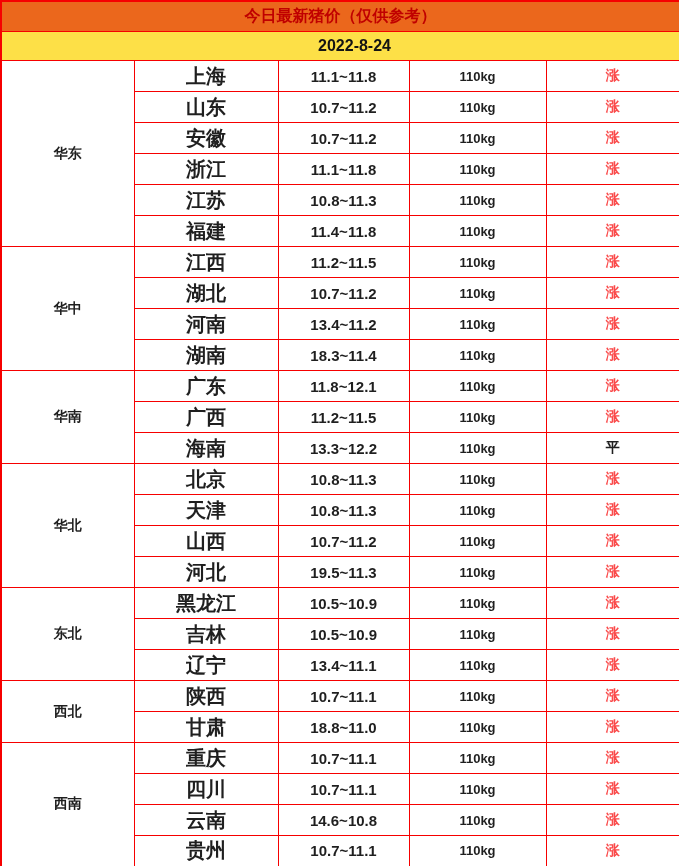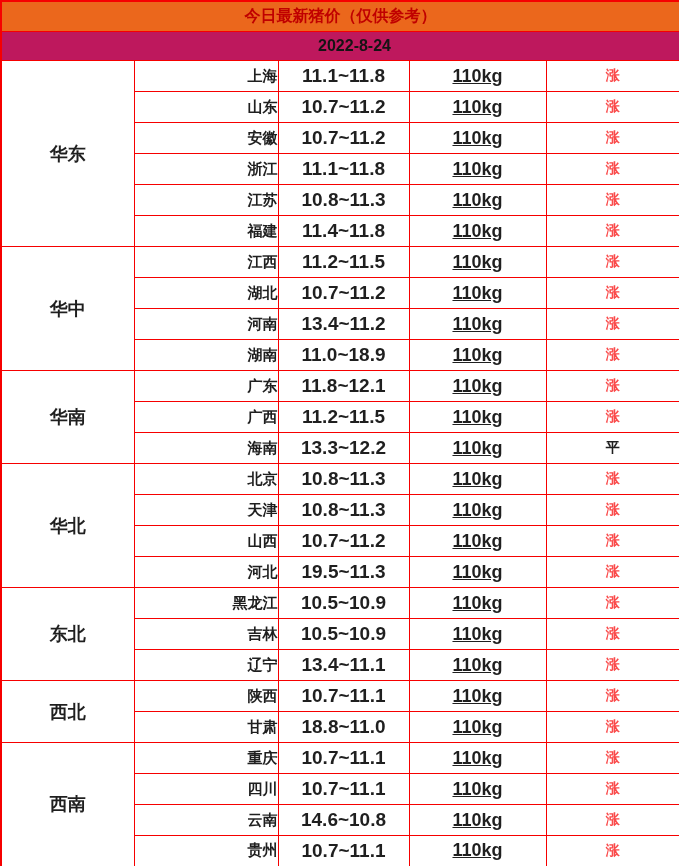--- a/index.html
+++ b/index.html
@@ -22,30 +22,30 @@
   }
   .price-table { border: 2px solid #f60000; }
   tr.title-row td {
     height: 29px;
     background: #eb671c;
     color: #c00000;
     font-size: 16px;
   }
   tr.date-row td {
     height: 28px;
-    background: #be185d;
+    background: #fde047;
     color: #141414;
     font-size: 16px;
     padding-left: 28px;
   }
   tr.data-row { height: 31px; }
-  td.region-cell { font-size: 18px; }
-  td.province-cell { font-size: 15px; text-align: right; }
-  td.price-cell { font-size: 19px; }
-  td.weight-cell { font-size: 18px; text-decoration: underline; }
+  td.region-cell { font-size: 14px; }
+  td.province-cell { font-size: 20px; }
+  td.price-cell { font-size: 15px; }
+  td.weight-cell { font-size: 13px; }
   td.trend-cell { font-size: 14px; color: #fa4a4a; }
   td.trend-cell.flat { color: #1f1f1f; }
 </style>
 </head>
 <body>
 
 <table class="price-table">
   <colgroup>
     <col style="width:133px">
       <col style="width:144px">
@@ -113,21 +113,21 @@
     <td class="trend-cell">涨</td>
   </tr>
   <tr class="data-row">
     <td class="province-cell">河南</td>
     <td class="price-cell">13.4~11.2</td>
     <td class="weight-cell">110kg</td>
     <td class="trend-cell">涨</td>
   </tr>
   <tr class="data-row">
     <td class="province-cell">湖南</td>
-    <td class="price-cell">11.0~18.9</td>
+    <td class="price-cell">18.3~11.4</td>
     <td class="weight-cell">110kg</td>
     <td class="trend-cell">涨</td>
   </tr>
 
   <tr class="data-row">
     <td class="region-cell" rowspan="3">华南</td>
     <td class="province-cell">广东</td>
     <td class="price-cell">11.8~12.1</td>
     <td class="weight-cell">110kg</td>
     <td class="trend-cell">涨</td>

